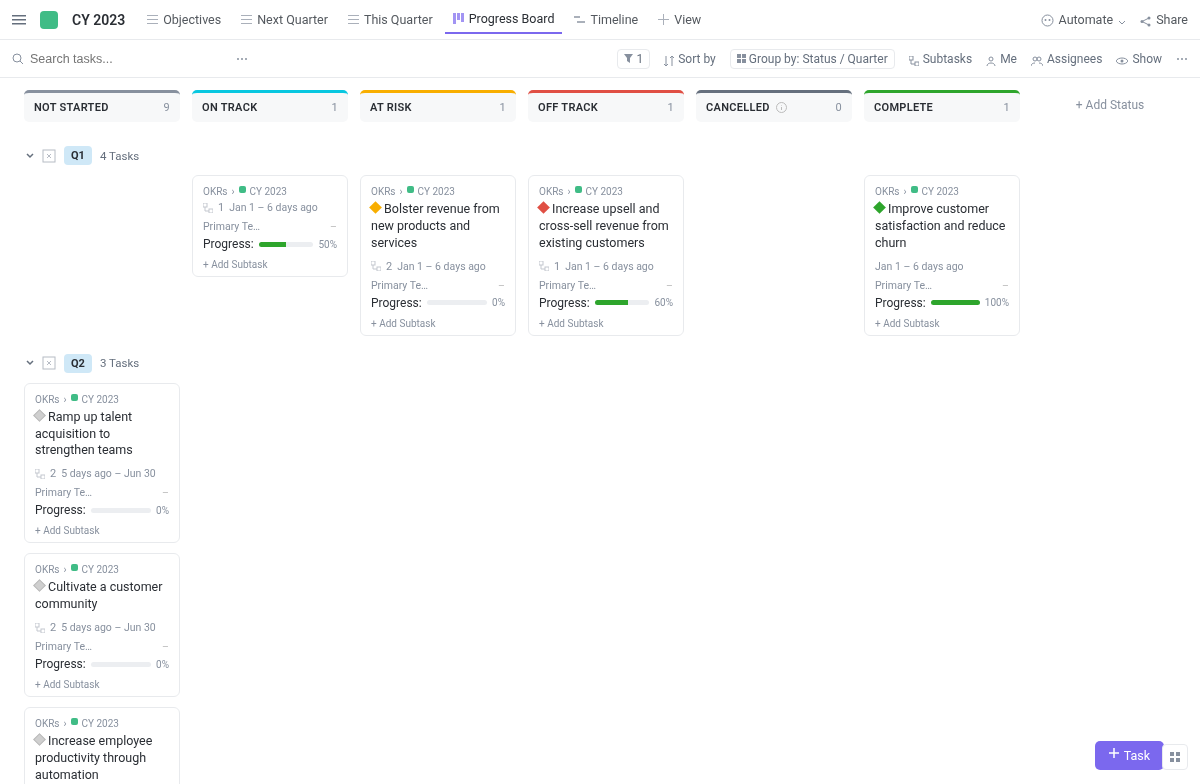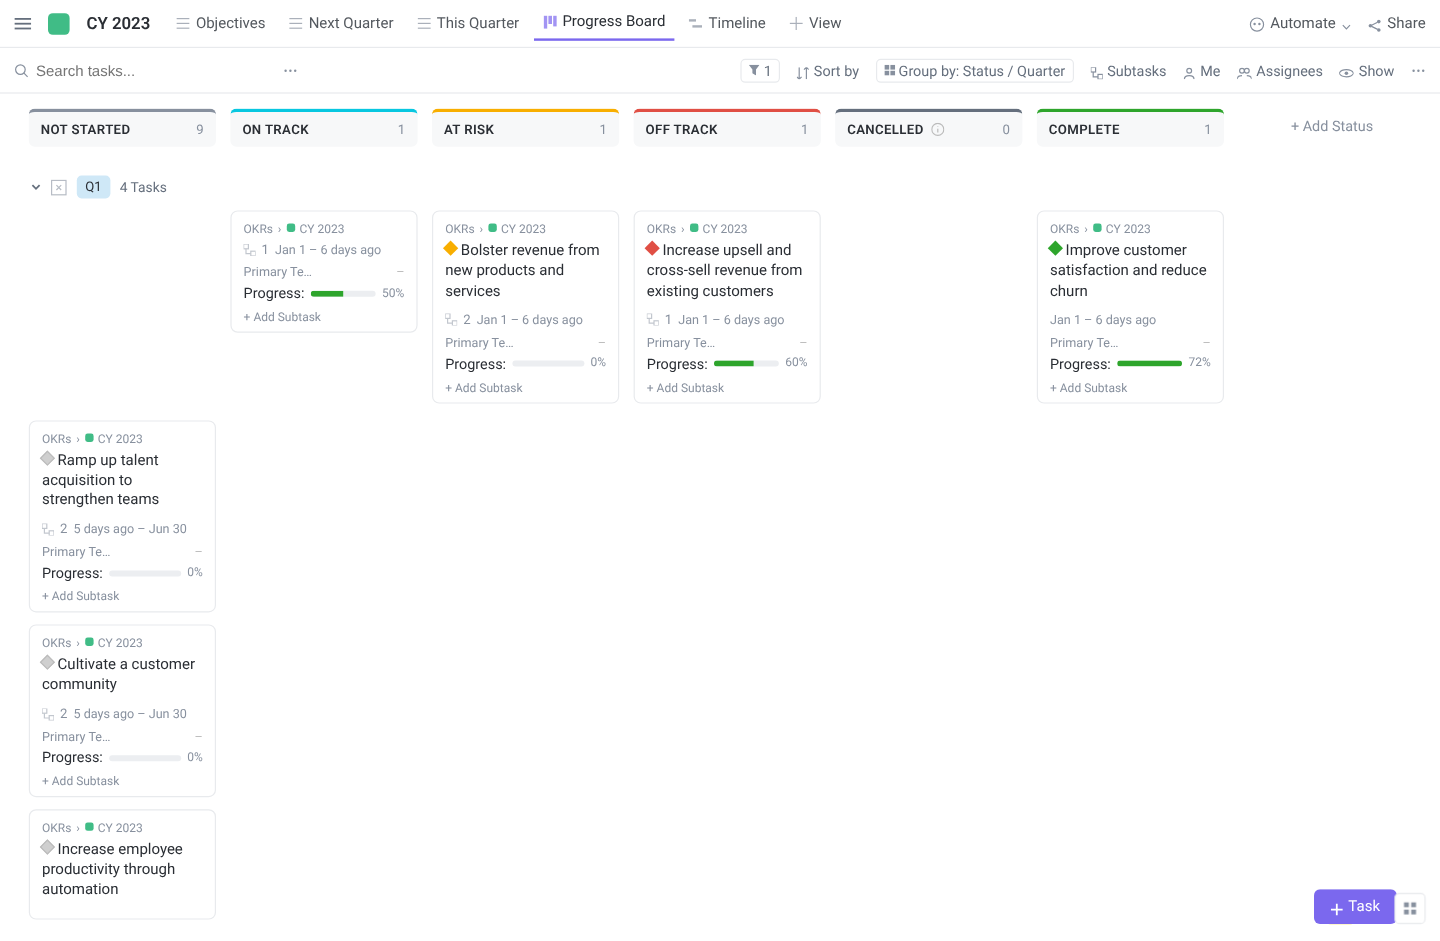--- a/index.html
+++ b/index.html
@@ -30,41 +30,41 @@
 .col.ontrack{border-top-color:#08c7e0}
 .col.atrisk{border-top-color:#f8ae00}
 .col.offtrack{border-top-color:#e04f44}
 .col.cancelled{border-top-color:#656f7d}
 .col.complete{border-top-color:#2ea52c}
 .add-status{width:156px;flex:0 0 156px;padding:8px 10px;color:#87909e;font-size:12px;cursor:pointer;text-align:center}
 .group{margin-top:14px}
 .group-head{display:flex;align-items:center;gap:8px;padding:4px 2px 10px}
 .caret{width:8px;height:8px;cursor:pointer}
 .expand-ic{width:14px;height:14px;cursor:pointer;opacity:.6}
-.q-badge{background:#cfe8f7;color:#2a2e34;font-size:11px;font-weight:400;padding:3px 7px;border-radius:4px}
+.q-badge{background:#cfe8f7;color:#2a2e34;font-size:11px;font-weight:700;padding:3px 7px;border-radius:4px}
 .q-meta{font-size:11.5px;color:#656f7d}
 .card-row{display:flex;gap:12px}
 .card-slot{width:156px;flex:0 0 156px}
 .card{background:#fff;border:1px solid #e8eaed;border-radius:6px;padding:10px 10px 6px;font-size:12px}
 .card .bc{font-size:10px;color:#87909e;display:flex;gap:4px;margin-bottom:4px}
 .bc-dot{width:7px;height:7px;border-radius:2px;display:inline-block}
 .card-title{font-size:12.5px;line-height:1.35;margin-bottom:8px}
 .diamond{display:inline-block;width:9px;height:9px;transform:rotate(45deg);margin-right:4px;position:relative;top:-1px}
 .d-green{background:#2ea52c}.d-yellow{background:#f8ae00}.d-red{background:#e04f44}.d-gray{background:#cfcfcf;border:1px solid #bbb}
 .meta-row{display:flex;align-items:center;gap:5px;font-size:11px;color:#87909e;margin-bottom:6px}
 .sub-ic{width:10px;height:10px;opacity:.5}
 .dates{font-size:10.5px}
 .kv{display:flex;justify-content:space-between;font-size:10.5px;color:#87909e;margin-bottom:4px}
 .dash{color:#bbb}
 .prog-wrap{display:flex;align-items:center;gap:5px;margin-bottom:4px}
 .prog-bar{flex:1;height:5px;background:#eceef1;border-radius:3px;overflow:hidden}
 .prog-fill{height:100%}
 .pct{font-size:10px;color:#87909e}
 .add-sub{font-size:10px;color:#87909e;padding-top:4px;cursor:pointer}
-.task-btn{position:fixed;right:36px;bottom:14px;background:#7b68ee;color:#fff;padding:7px 14px;border-radius:5px;font-size:12.5px;display:flex;align-items:flex-end;gap:5px;cursor:pointer}
+.task-btn{position:fixed;right:36px;bottom:14px;background:#7b68ee;color:#fff;padding:7px 14px;border-radius:5px;font-size:12.5px;display:flex;align-items:flex-start;gap:5px;cursor:pointer}
 .quick-btn{position:fixed;right:12px;bottom:14px;width:26px;height:26px;background:#fff;border:1px solid #e8eaed;border-radius:4px;display:flex;align-items:center;justify-content:center;cursor:pointer}
 .note-btn{position:fixed;right:70px;bottom:14px;width:26px;height:26px;background:#fad000;border-radius:4px;display:flex;align-items:center;justify-content:center;cursor:pointer}
 svg{display:block}
 </style>
 </head>
 <body>
 
 <div class="topbar">
   <div class="topbar-left">
     <span class="menu-icon">
@@ -429,29 +429,44 @@
             </div>
             <div class="kv">
               <span>Primary Te…</span>
               <span class="dash">–</span>
             </div>
             <div class="prog-wrap">
               <span>Progress:</span>
               <div class="prog-bar">
                 <div class="prog-fill" style="width:100%;background:#2ea52c"></div>
               </div>
-              <span class="pct">72%</span>
+              <span class="pct">100%</span>
             </div>
             <div class="add-sub">+ Add Subtask</div>
   </div>
         </div>
     </div>
   </div>
 
   <div class="group">
+    <div class="group-head">
+      <span class="caret">
+          <svg viewBox="0 0 8 8">
+            <path d="M1 2l3 3 3-3" fill="none" stroke="#656f7d" stroke-width="1.5"></path>
+          </svg>
+        </span>
+      <span class="expand-ic">
+          <svg viewBox="0 0 14 14">
+            <rect x="1" y="1" width="12" height="12" fill="none" stroke="#87909e"></rect>
+            <path d="M5 5l4 4M5 9l4-4" stroke="#87909e"></path>
+          </svg>
+        </span>
+      <span class="q-badge">Q2</span>
+      <span class="q-meta">3 Tasks</span>
+    </div>
     <div id="q2-cards">
         <div class="card-row" style="margin-bottom:10px">
           <div class="card-slot">
             <div class="card">
     <div class="bc">
                 <span>OKRs</span>
                 <span>›</span>
                 <span class="bc-dot" style="background:#40bc86"></span>
                 <span>CY 2023</span>
               </div>

